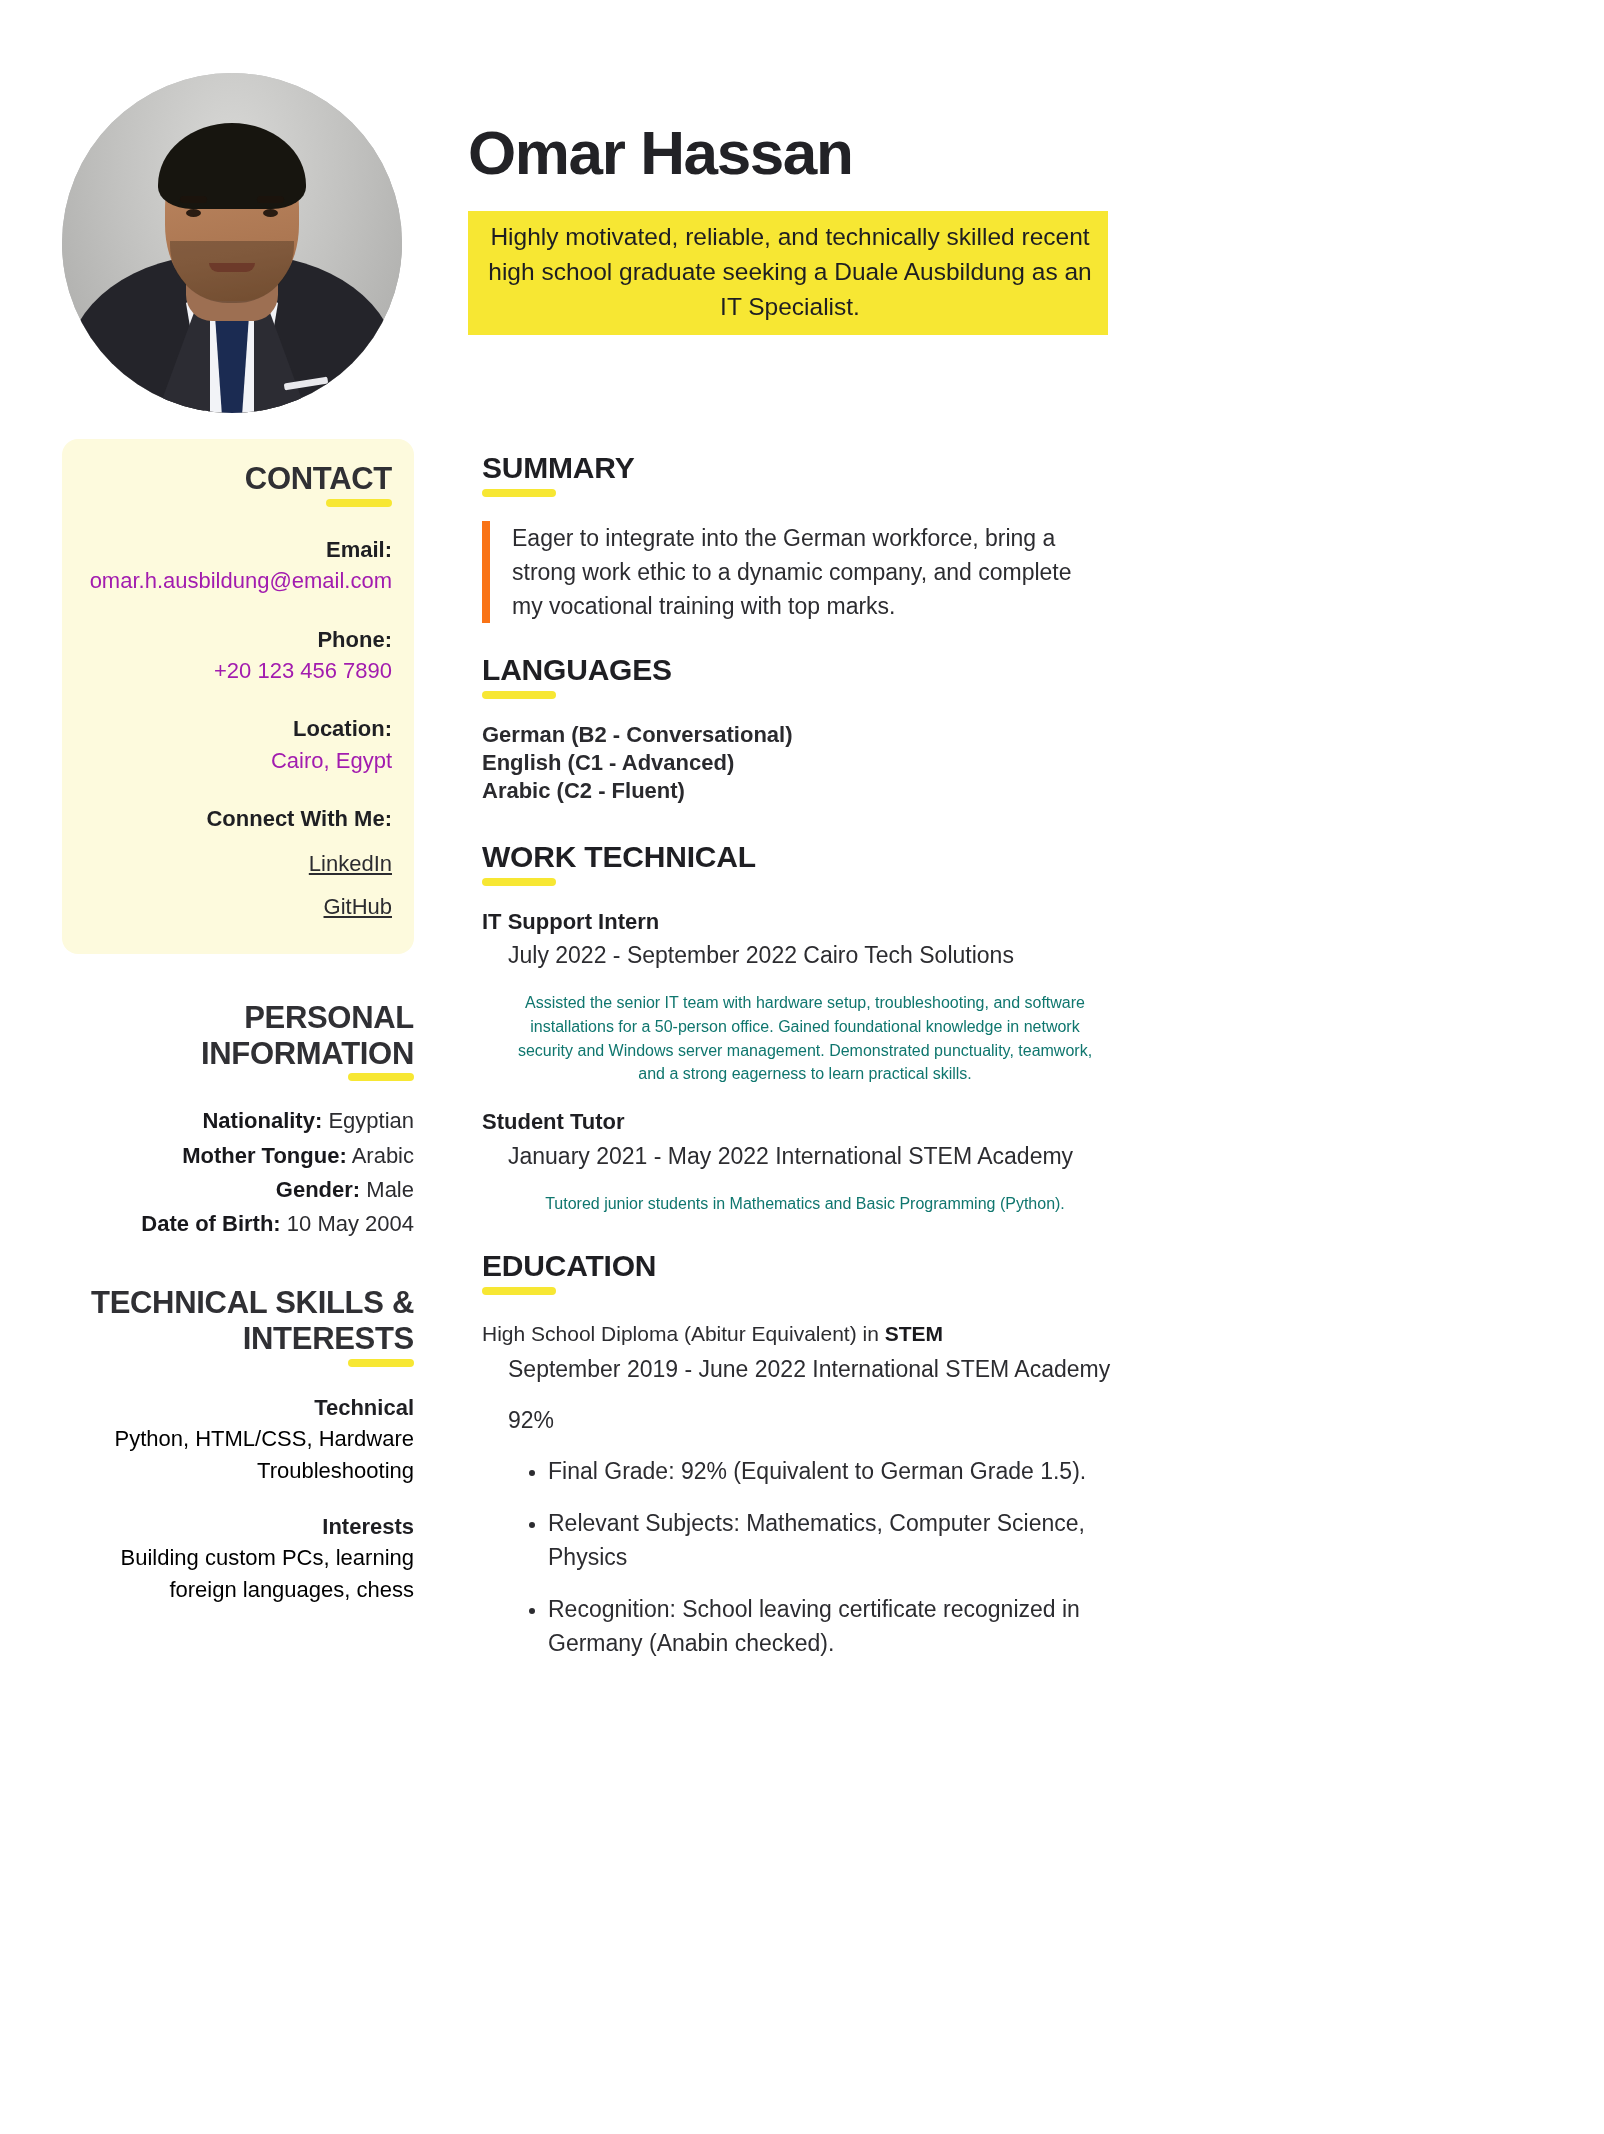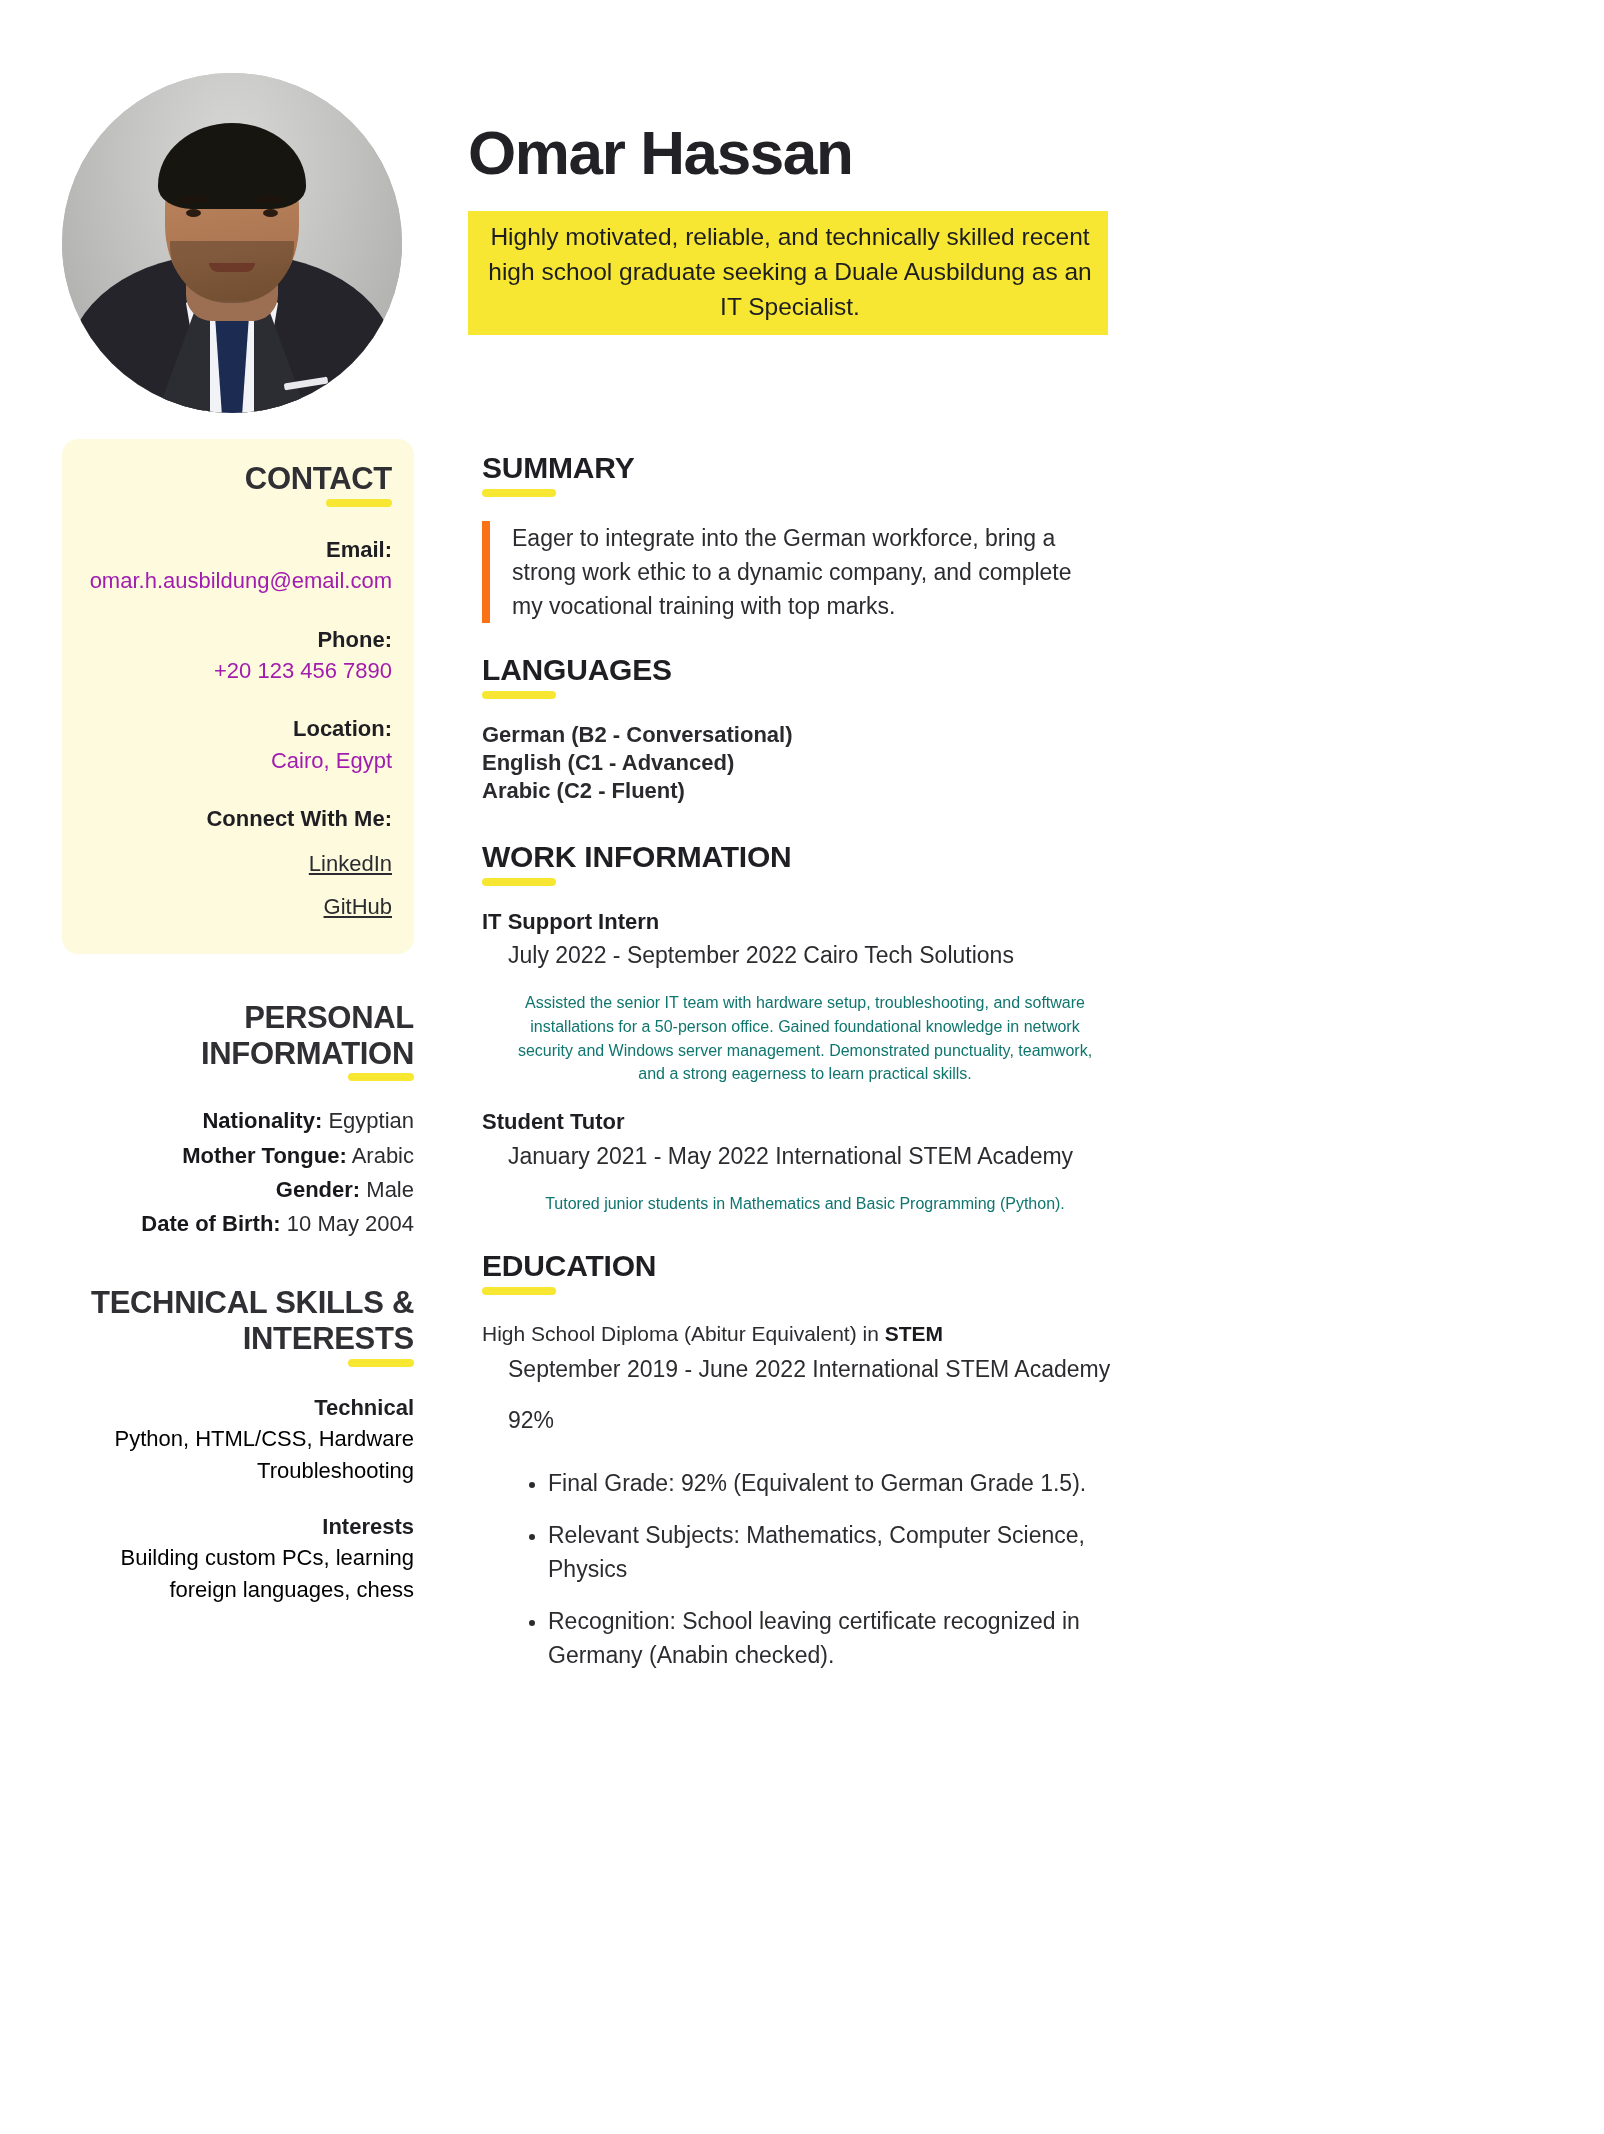--- a/index.html
+++ b/index.html
@@ -323,21 +323,21 @@
     padding-left: 26px;
     margin-top: 4px;
   }
   .edu-grade {
     font-size: 23px;
     color: #2c2c30;
     padding-left: 26px;
     margin-top: 22px;
   }
   .edu-bullets {
-    margin-top: 32px;
+    margin-top: 20px;
     padding-left: 66px;
   }
   .edu-bullets li {
     font-size: 23px;
     color: #2c2c30;
     line-height: 1.48;
     margin-bottom: 18px;
     max-width: 600px;
   }
   .edu-bullets li::marker { font-size: 21px; }
@@ -447,21 +447,21 @@
       <div class="right-section">
         <div class="sec-title-right">LANGUAGES</div>
         <div class="lang-list">
           <div class="lang-item">German (B2 - Conversational)</div>
           <div class="lang-item">English (C1 - Advanced)</div>
           <div class="lang-item">Arabic (C2 - Fluent)</div>
         </div>
       </div>
 
       <div class="right-section">
-        <div class="sec-title-right">WORK INFORMATION</div>
+        <div class="sec-title-right">WORK TECHNICAL</div>
 
         <div class="job">
           <div class="job-title">IT Support Intern</div>
           <div class="job-meta">July 2022 - September 2022 Cairo Tech Solutions</div>
           <div class="job-desc">Assisted the senior IT team with hardware setup, troubleshooting, and software installations for a 50-person office. Gained foundational knowledge in network security and Windows server management. Demonstrated punctuality, teamwork, and a strong eagerness to learn practical skills.</div>
         </div>
 
         <div class="job">
           <div class="job-title">Student Tutor</div>
           <div class="job-meta">January 2021 - May 2022 International STEM Academy</div>

